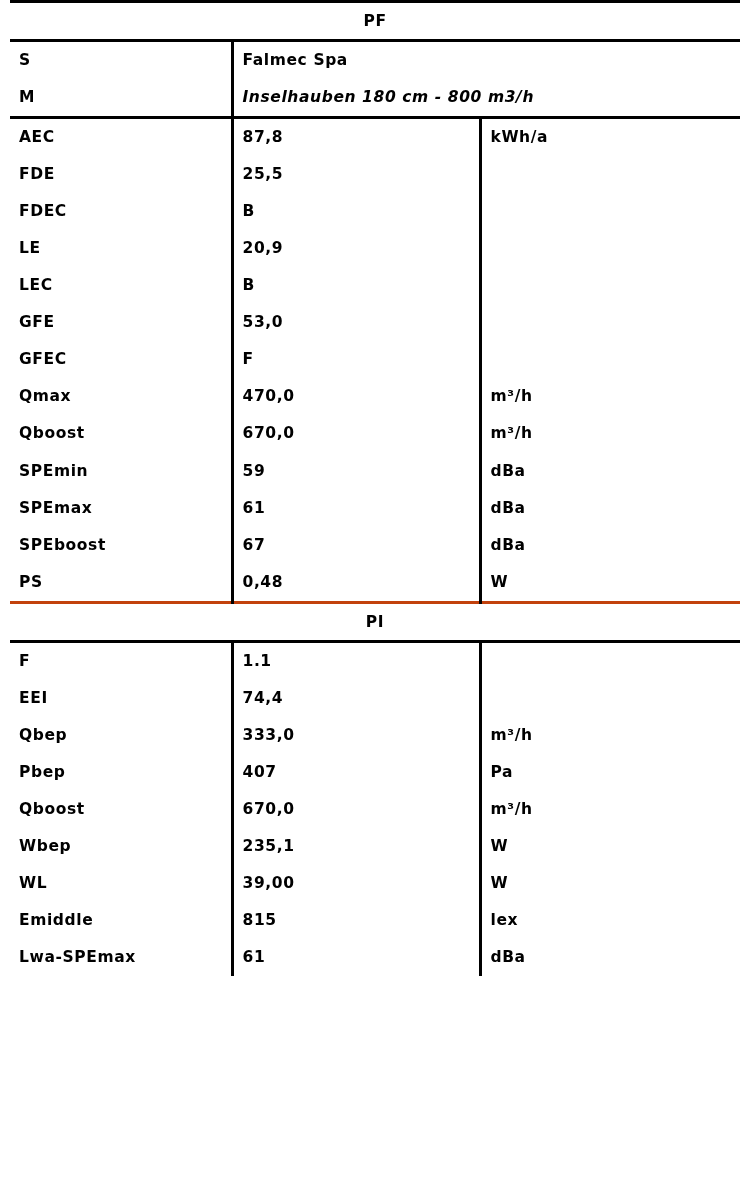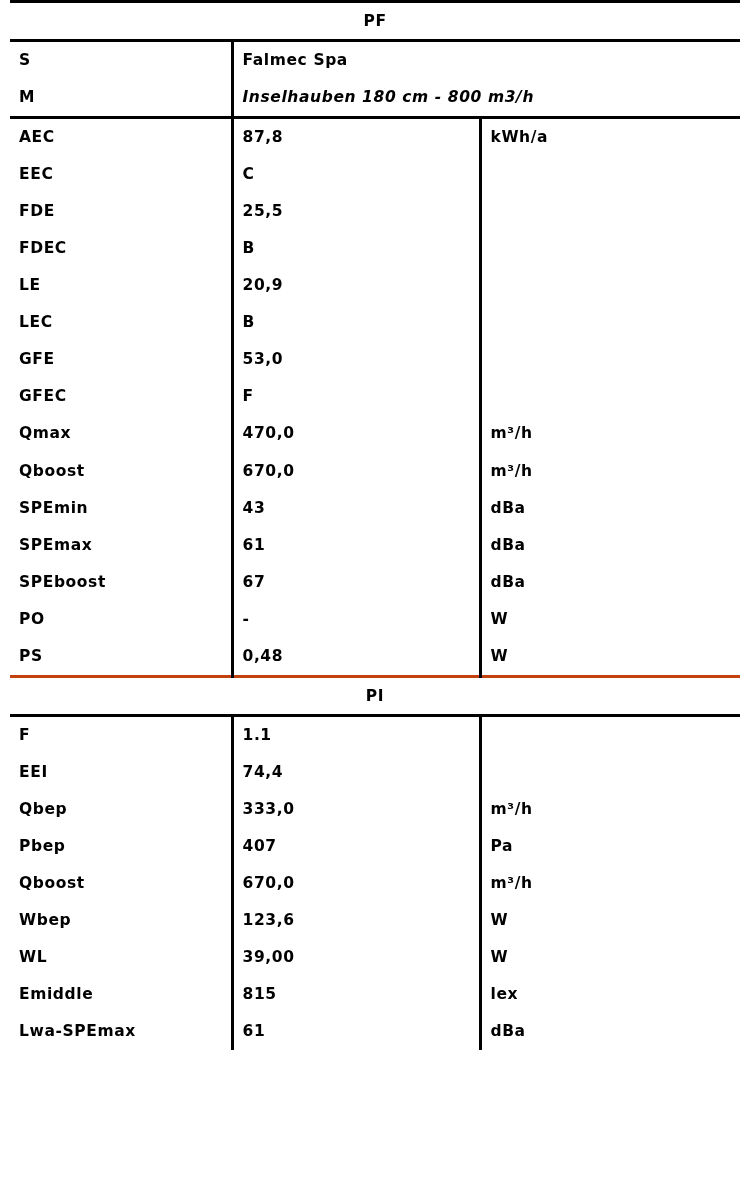--- a/index.html
+++ b/index.html
@@ -91,25 +91,20 @@
         <td class="k">M</td>
         <td colspan="2" class="nowrap">Inselhauben 180 cm - 800 m3/h</td>
       </tr>
 
       <tr class="data">
         <td class="k">AEC</td>
         <td class="v">87,8</td>
         <td class="u">kWh/a</td>
       </tr>
       <tr class="data">
-        <td class="k">EEC</td>
-        <td class="v">C</td>
-        <td class="u"></td>
-      </tr>
-      <tr class="data">
         <td class="k">FDE</td>
         <td class="v">25,5</td>
         <td class="u"></td>
       </tr>
       <tr class="data">
         <td class="k">FDEC</td>
         <td class="v">B</td>
         <td class="u"></td>
       </tr>
       <tr class="data">
@@ -137,37 +132,32 @@
         <td class="v">470,0</td>
         <td class="u">m³/h</td>
       </tr>
       <tr class="data">
         <td class="k">Qboost</td>
         <td class="v">670,0</td>
         <td class="u">m³/h</td>
       </tr>
       <tr class="data">
         <td class="k">SPEmin</td>
-        <td class="v">43</td>
+        <td class="v">59</td>
         <td class="u">dBa</td>
       </tr>
       <tr class="data">
         <td class="k">SPEmax</td>
         <td class="v">61</td>
         <td class="u">dBa</td>
       </tr>
       <tr class="data">
         <td class="k">SPEboost</td>
         <td class="v">67</td>
         <td class="u">dBa</td>
-      </tr>
-      <tr class="data">
-        <td class="k">PO</td>
-        <td class="v">-</td>
-        <td class="u">W</td>
       </tr>
       <tr class="data">
         <td class="k">PS</td>
         <td class="v">0,48</td>
         <td class="u">W</td>
       </tr>
 
       <tr class="section-title">
         <td colspan="3">PI</td>
       </tr>
@@ -192,21 +182,21 @@
         <td class="v">407</td>
         <td class="u">Pa</td>
       </tr>
       <tr class="data">
         <td class="k">Qboost</td>
         <td class="v">670,0</td>
         <td class="u">m³/h</td>
       </tr>
       <tr class="data">
         <td class="k">Wbep</td>
-        <td class="v">123,6</td>
+        <td class="v">235,1</td>
         <td class="u">W</td>
       </tr>
       <tr class="data">
         <td class="k">WL</td>
         <td class="v">39,00</td>
         <td class="u">W</td>
       </tr>
       <tr class="data">
         <td class="k">Emiddle</td>
         <td class="v">815</td>

